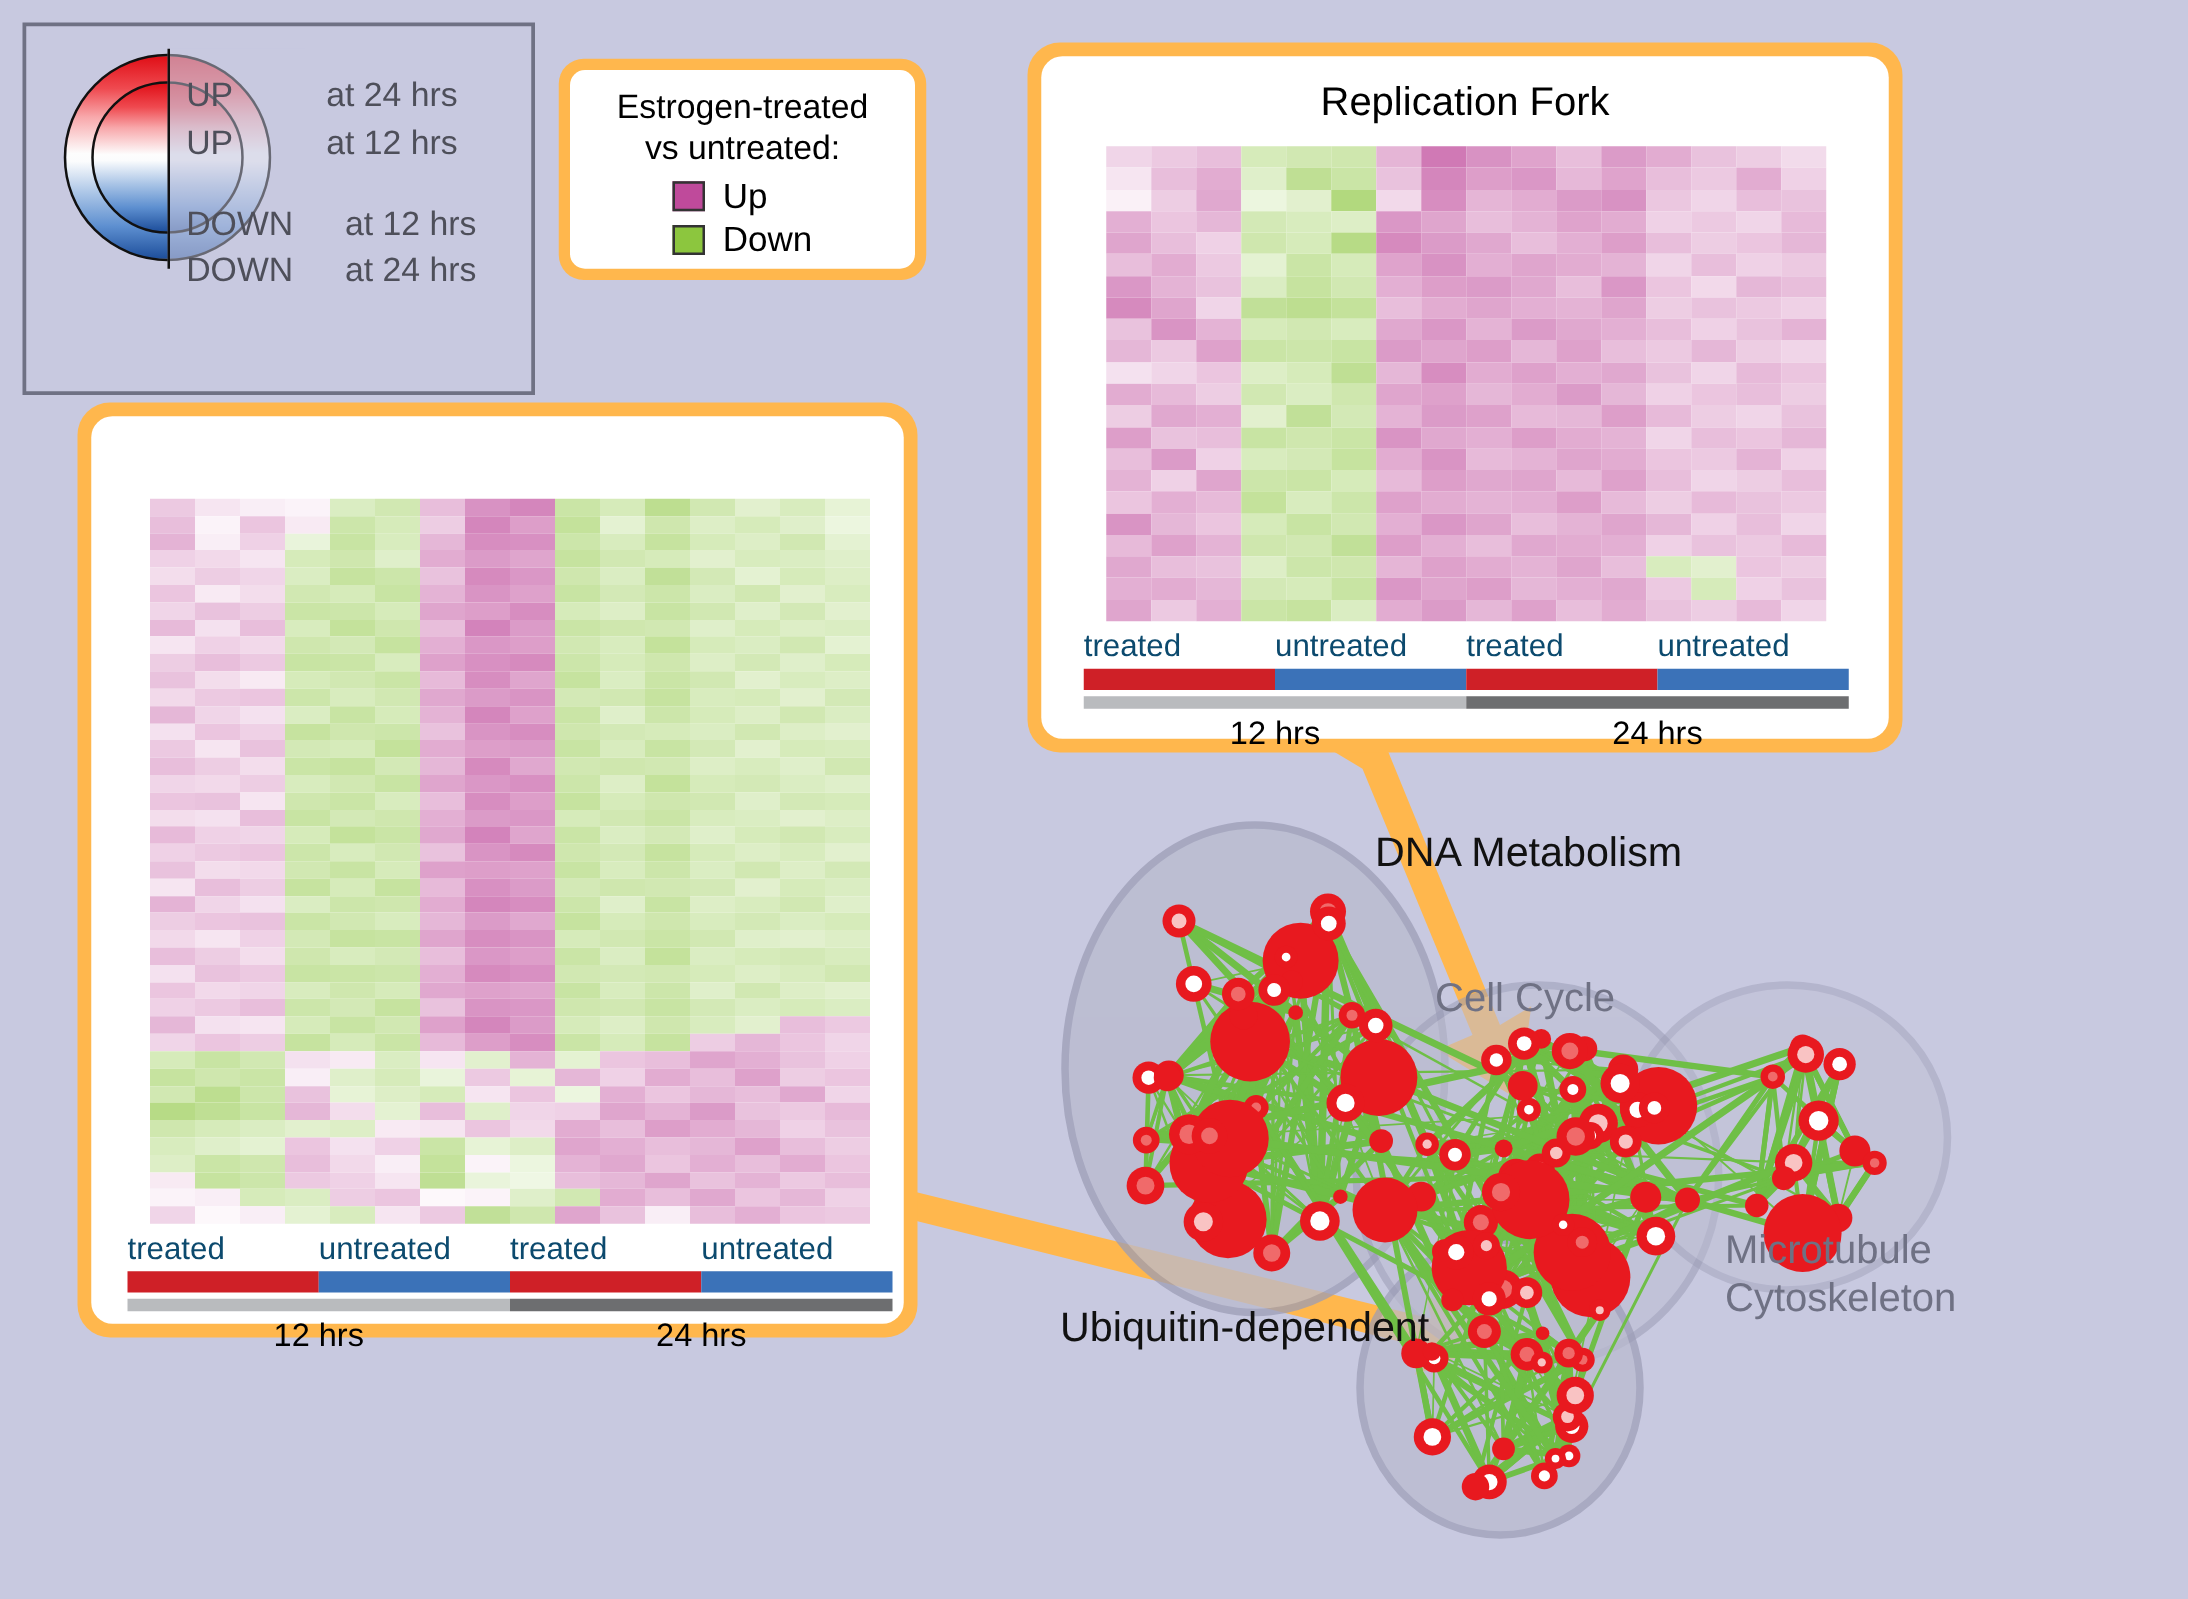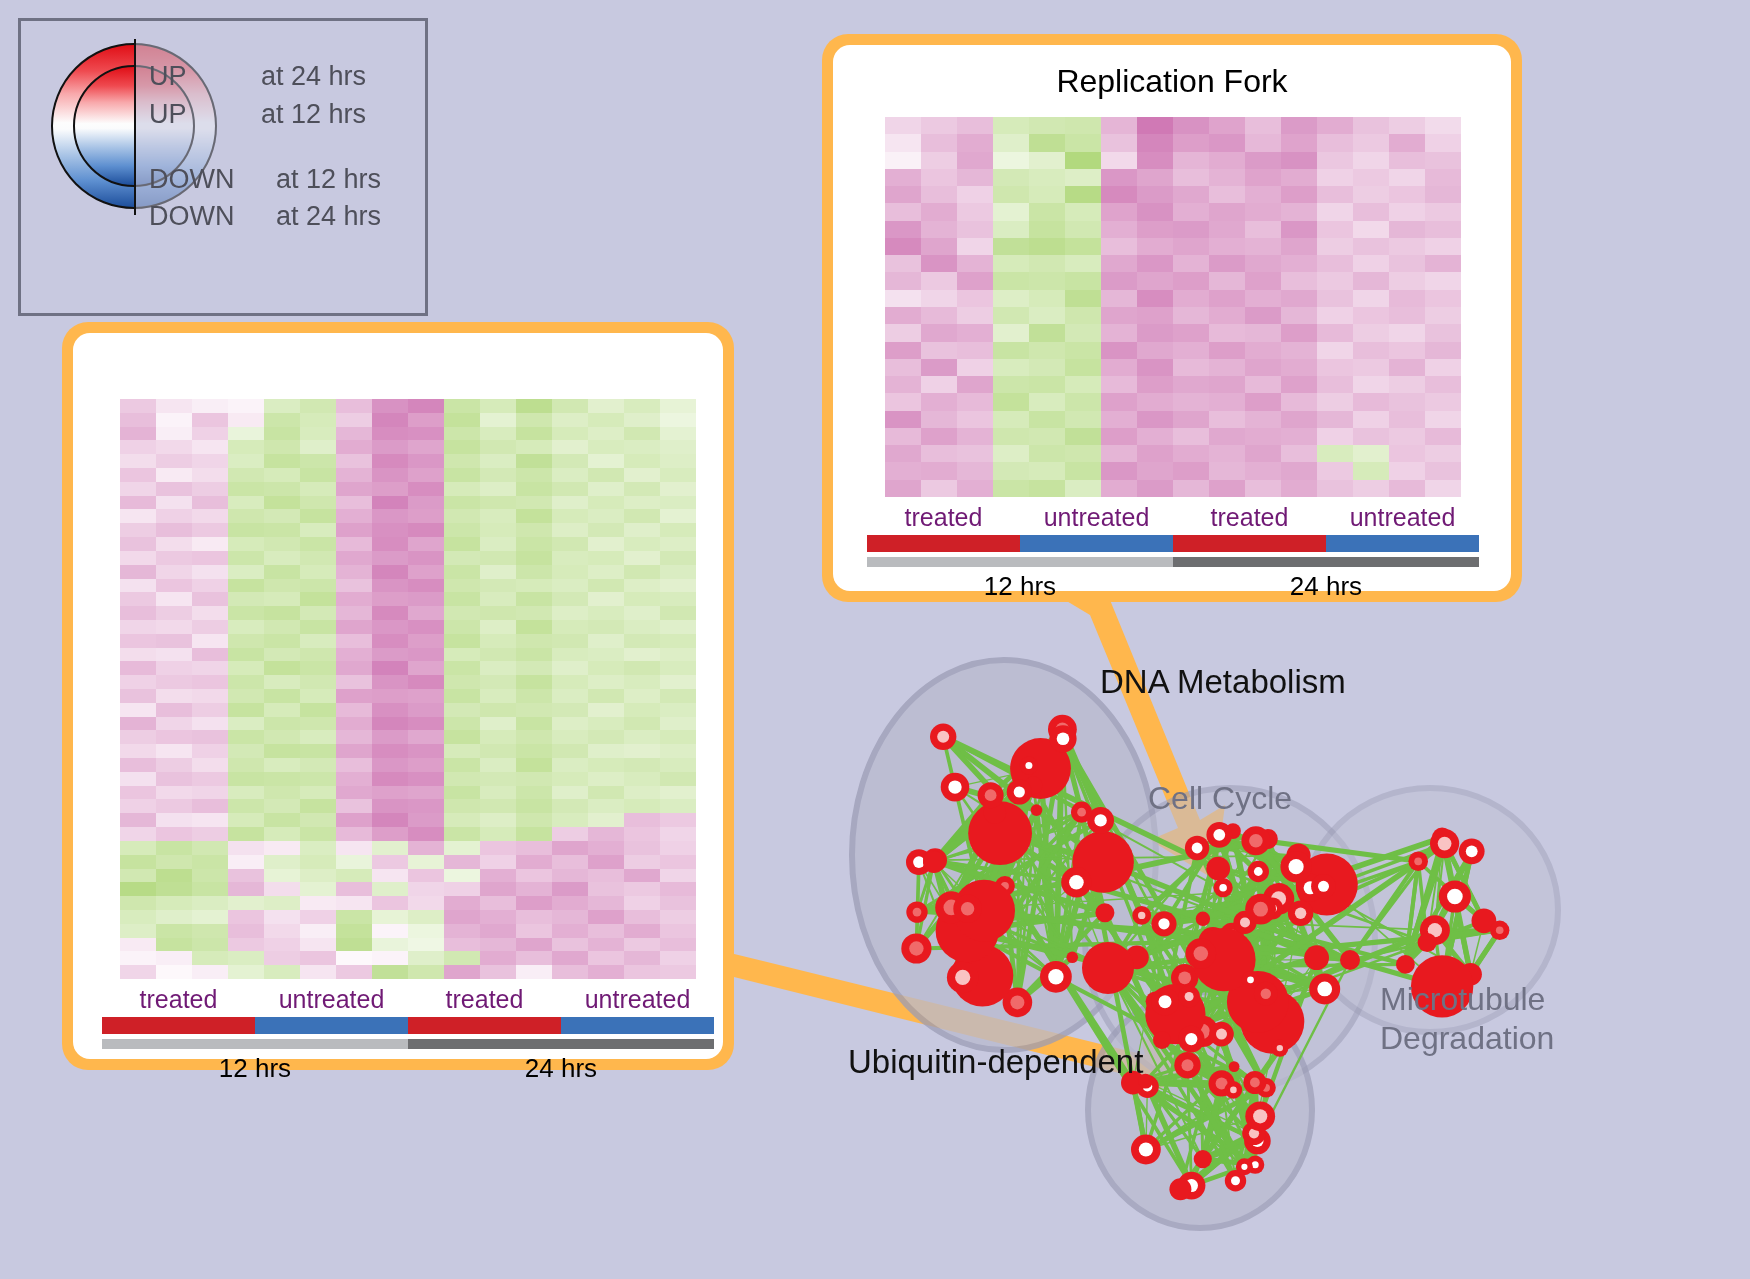--- a/index.html
+++ b/index.html
@@ -77,21 +77,21 @@
   #panel-rf .ptitle{top:18px;font-size:32px;}
   #panel-apc{left:62px;top:322px;width:672px;height:748px;}
   #panel-apc .ptitle{top:16px;font-size:31px;}
 
   .hm{position:absolute;display:grid;}
   .hm div{width:100%;height:100%;}
 
   
   .annot{position:absolute;}
   .annot .names{display:flex;}
-  .annot .names span{flex:1;text-align:center;font-size:25px;color:#701a75;}
+  .annot .names span{flex:1;font-size:25px;color:#0c4a6e;}
   .annot .tbar{display:flex;height:17px;margin-top:3px;}
   .annot .tbar i{flex:1;display:block;}
   .annot .hbar{display:flex;height:10px;margin-top:5px;}
   .annot .hbar i{flex:1;display:block;}
   .annot .hlab{display:flex;margin-top:4px;}
   .annot .hlab span{flex:1;text-align:center;font-size:26px;color:#000;}
 
   
   #connectors{position:absolute;inset:0;pointer-events:none;}
 
@@ -122,20 +122,38 @@
     <div class="rlab k" style="left:128px;top:78px;">UP</div>
     <div class="rlab" style="left:240px;top:78px;">at 12 hrs</div>
     <div class="rlab k" style="left:128px;top:143px;">DOWN</div>
     <div class="rlab" style="left:255px;top:143px;">at 12 hrs</div>
     <div class="rlab k" style="left:128px;top:180px;">DOWN</div>
     <div class="rlab" style="left:255px;top:180px;">at 24 hrs</div>
     <div class="foot">
     </div>
   </div>
 
+  <div id="updown-legend">
+    <div class="inner">
+      <div class="ttl">
+        <div>Estrogen-treated</div>
+        <div>vs untreated:</div>
+      </div>
+      <div class="kwrap">
+        <div class="krow">
+          <i class="swatch" id="sw-up" style="background: rgb(191, 74, 155);"></i>
+          <span>Up</span>
+        </div>
+        <div class="krow">
+          <i class="swatch" id="sw-down" style="background: rgb(140, 198, 62);"></i>
+          <span>Down</span>
+        </div>
+      </div>
+    </div>
+  </div>
 
   <svg id="connectors" width="1750" height="1279">
     <g fill="#ffb74d">
       <polygon points="1065,600 1110,600 1200,820 1225,805 1215,880 1150,840 1178,828 1090,615"></polygon>
       <polygon points="726,952 1145,1055 1140,1035 1200,1072 1132,1100 1139,1078 722,974"></polygon>
     </g>
   </svg>
 
   <svg id="network" viewBox="0 0 960 669">
     <g>
@@ -782,21 +800,21 @@
         <circle cx="318.0" cy="358.0" r="26.0" fill="#e8191f"></circle>
         <circle cx="560.0" cy="350.0" r="10.0" fill="#e8191f"></circle>
         <circle cx="372.0" cy="430.0" r="9.0" fill="#e8191f"></circle>
       </g>
   </svg>
 
   <div class="cluster-label" id="lbl-dna">DNA Metabolism</div>
   <div class="cluster-label" id="lbl-cc">Cell Cycle</div>
   <div class="cluster-label" id="lbl-mt">
     <div>Microtubule</div>
-    <div>Degradation</div>
+    <div>Cytoskeleton</div>
   </div>
   <div class="cluster-label" id="lbl-ub">
     <div>Ubiquitin-dependent</div>
   </div>
 
   <div class="panel" id="panel-rf">
     <div class="sheet">
       <div class="ptitle">Replication Fork</div>
       <div class="hm" id="hm-rf" style="left: 52px; top: 72px; width: 576px; height: 380px; grid-template-columns: repeat(16, 1fr); grid-template-rows: repeat(22, 1fr);">
           <div style="background: rgb(240, 213, 232);"></div>

